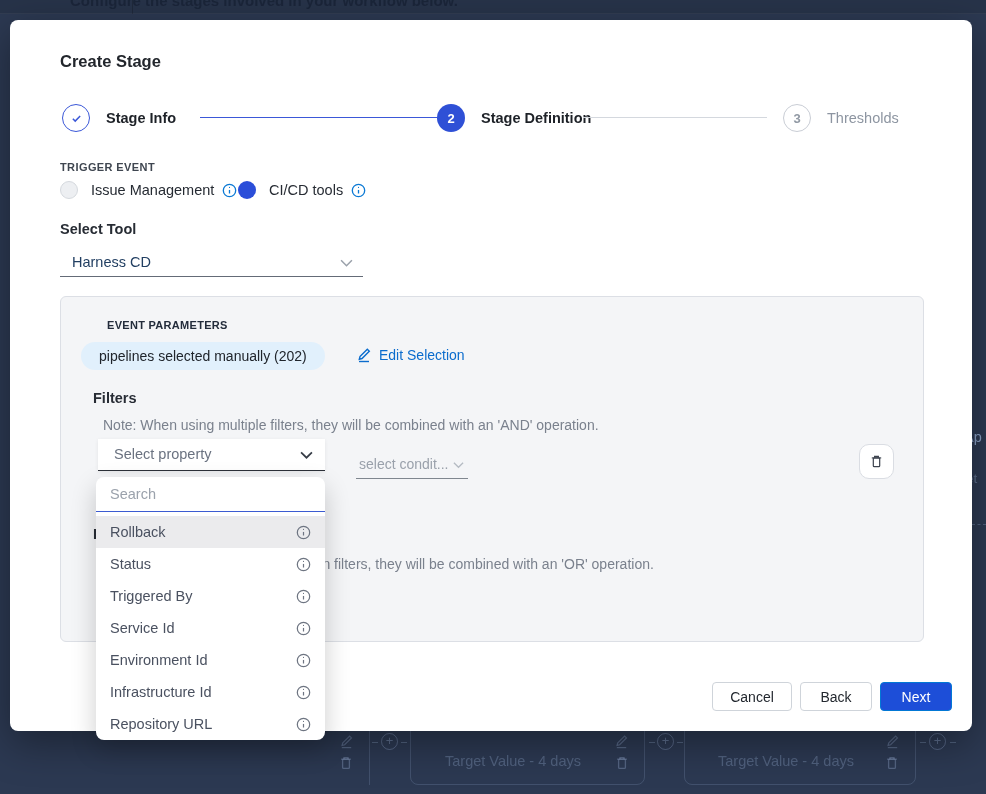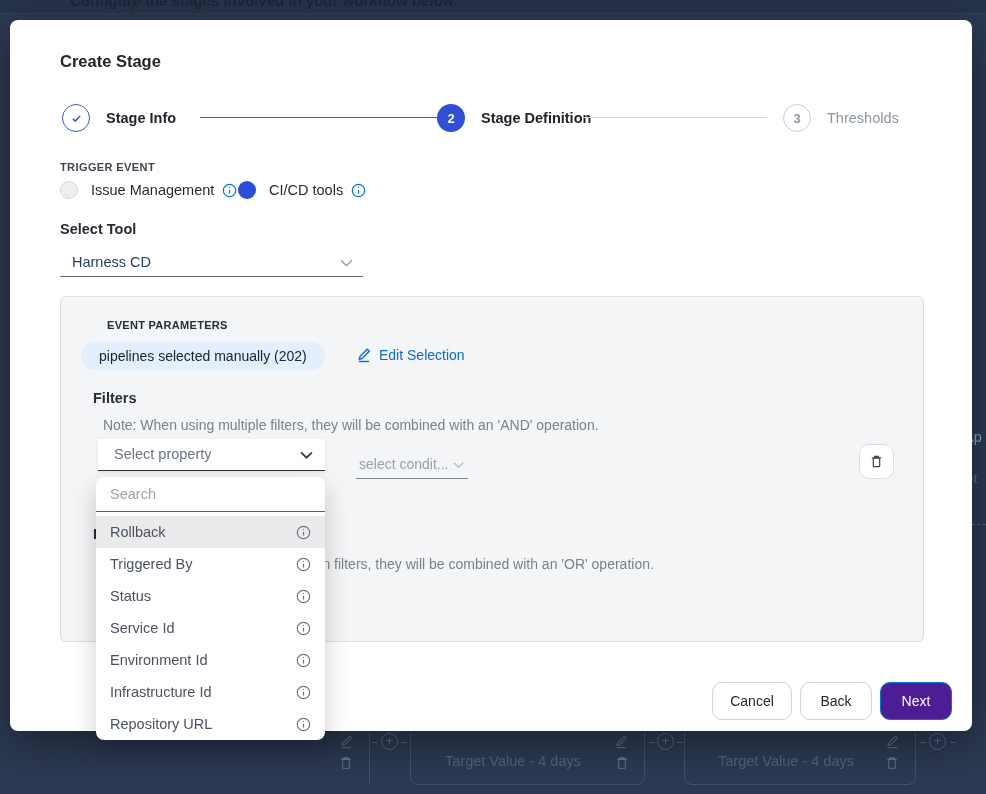--- a/index.html
+++ b/index.html
@@ -58,23 +58,23 @@
   .sub-heading { font-size:14.5px; font-weight:700; color:#272c35; }
   .note-text { font-size:14px; color:#7a818d; white-space:nowrap;margin-left:10px; }
 
   .prop-trigger { left:37px; top:142px; width:227px; height:32px; background:#fff; border-bottom:1px solid #2c3038; box-shadow:0 1px 4px rgba(0,0,0,.07); }
   .prop-trigger-text { position:absolute; left:16px; top:7px; font-size:14.5px; color:#6a7280; }
   .uline-select { height:25px; border-bottom:1px solid #80878f; }
   .uline-select .ph { position:absolute; left:3px; top:2px; font-size:14px; color:#9aa1ab; white-space:nowrap; }
   .trash-btn { left:798px; top:147px; width:35px; height:35px; background:#fff; border:1px solid #dadde3; border-radius:10px; display:flex; align-items:center; justify-content:center; color:#3e444f; cursor:pointer; }
 
   
-  .btn { top:662px; height:38px; border-radius:10px; font-size:14px; display:flex; align-items:center; justify-content:center; cursor:pointer; }
+  .btn { top:662px; height:29px; border-radius:4px; font-size:14px; display:flex; align-items:center; justify-content:center; cursor:pointer; }
   .btn-secondary { background:#fff; border:1px solid #cfd4da; color:#23282f; }
-  .btn-primary { background:#4c1d95; border:1px solid #0278d5; color:#fff; font-weight:500; }
+  .btn-primary { background:#1d4ed8; border:1px solid #0278d5; color:#fff; font-weight:500; }
 
   
   .dropdown { left:96px; top:477px; width:229px; background:#fff; border-radius:8px; box-shadow:0 10px 26px rgba(0,0,0,.20); z-index:10; padding-bottom:0; }
   .dd-search { height:35px; border-bottom:1.5px solid #3b5bd1; position:relative; }
   .dd-search input { width:100%; height:33px; border:none; outline:none; padding:0 14px; font-size:14.5px; font-family:inherit; color:#3c4250; background:transparent; }
   .dd-search input::placeholder { color:#9ba2ac; }
   .dd-list { padding:4px 0 0 0; }
   .dd-item { height:32px; display:flex; align-items:center; padding:0 14px; cursor:pointer; }
   .dd-item.hl { background:#ebebed;justify-content:space-between; }
   .dd-item:last-child { border-radius:0 0 8px 8px; }
@@ -246,36 +246,36 @@
   <div class="dd-list">
     <div class="dd-item hl">
       <span class="lbl">Rollback</span>
       <svg class="info-icon info-gray" viewBox="0 0 16 16" fill="none" stroke="currentColor" stroke-width="1.3">
           <circle cx="8" cy="8" r="6.6"></circle>
           <line x1="8" y1="7.4" x2="8" y2="11.2"></line>
           <circle cx="8" cy="4.7" r="0.6" fill="currentColor" stroke="none"></circle>
         </svg>
     </div>
     <div class="dd-item">
+      <span class="lbl">Status</span>
+      <svg class="info-icon info-gray" viewBox="0 0 16 16" fill="none" stroke="currentColor" stroke-width="1.3">
+          <circle cx="8" cy="8" r="6.6"></circle>
+          <line x1="8" y1="7.4" x2="8" y2="11.2"></line>
+          <circle cx="8" cy="4.7" r="0.6" fill="currentColor" stroke="none"></circle>
+        </svg>
+    </div>
+    <div class="dd-item">
       <span class="lbl">Triggered By</span>
       <svg class="info-icon info-gray" viewBox="0 0 16 16" fill="none" stroke="currentColor" stroke-width="1.3">
           <circle cx="8" cy="8" r="6.6"></circle>
           <line x1="8" y1="7.4" x2="8" y2="11.2"></line>
           <circle cx="8" cy="4.7" r="0.6" fill="currentColor" stroke="none"></circle>
         </svg>
     </div>
     <div class="dd-item">
-      <span class="lbl">Status</span>
-      <svg class="info-icon info-gray" viewBox="0 0 16 16" fill="none" stroke="currentColor" stroke-width="1.3">
-          <circle cx="8" cy="8" r="6.6"></circle>
-          <line x1="8" y1="7.4" x2="8" y2="11.2"></line>
-          <circle cx="8" cy="4.7" r="0.6" fill="currentColor" stroke="none"></circle>
-        </svg>
-    </div>
-    <div class="dd-item">
       <span class="lbl">Service Id</span>
       <svg class="info-icon info-gray" viewBox="0 0 16 16" fill="none" stroke="currentColor" stroke-width="1.3">
           <circle cx="8" cy="8" r="6.6"></circle>
           <line x1="8" y1="7.4" x2="8" y2="11.2"></line>
           <circle cx="8" cy="4.7" r="0.6" fill="currentColor" stroke="none"></circle>
         </svg>
     </div>
     <div class="dd-item">
       <span class="lbl">Environment Id</span>
       <svg class="info-icon info-gray" viewBox="0 0 16 16" fill="none" stroke="currentColor" stroke-width="1.3">

